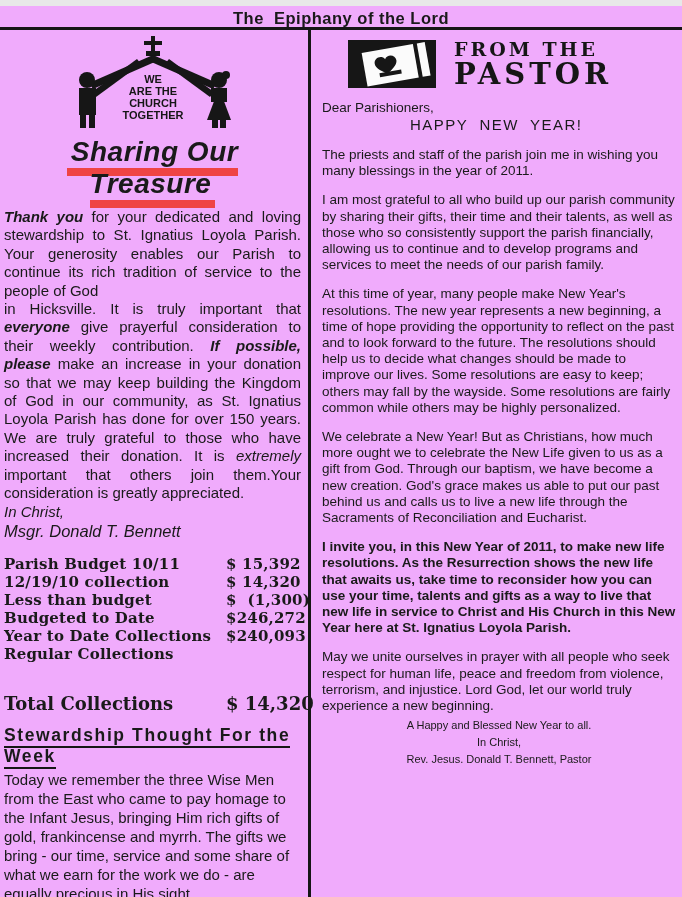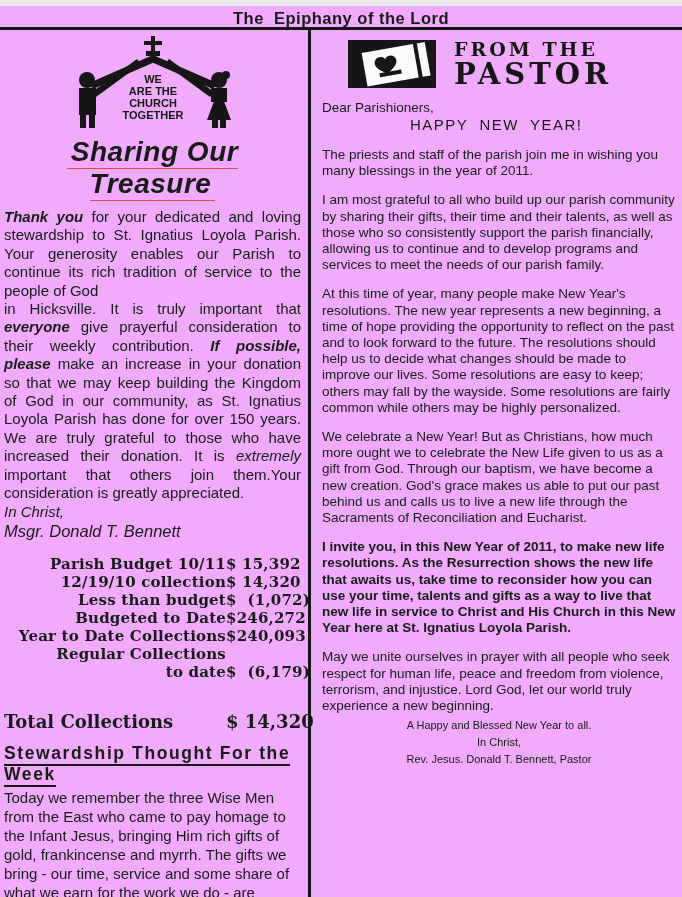--- a/index.html
+++ b/index.html
@@ -18,34 +18,34 @@
   
   .columns { display:flex; height:870px; }
   .col-left { width:308px; padding:4px 7px 0 4px; }
   .col-right { flex:1; border-left:3px solid #161616; padding:6px 6px 0 11px; }
 
   
   .clipart-wrap { text-align:center; margin:2px 0 0 0; }
   .sharing-heading { text-align:center; margin:4px 0 8px 0; }
   .sharing-heading span {
     font-size:28px; font-weight:bold; font-style:italic;
-    border-bottom:1px solid #ef4444; padding:0 4px 1px 4px; letter-spacing:0.5px;
+    border-bottom:8px solid #ef4444; padding:0 4px 1px 4px; letter-spacing:0.5px;
   }
   .intro { font-size:15px; line-height:18.4px; text-align:justify; }
   .rs-b { font-weight:bold; }
   .rs-i { font-style:italic; }
   .rs-u { }
   .closing-line { font-size:15px; font-style:italic; line-height:18px; }
   .signature-line { font-size:16.5px; font-style:italic; font-weight:normal; line-height:21px; }
 
   .budget {
     margin-top:13px; font-family:"DejaVu Serif", serif; font-weight:bold;
     font-size:15px; line-height:18px; letter-spacing:0.2px;
   }
-  .budget-row { display:flex;text-align:right; }
+  .budget-row { display:flex; }
   .budget-row.indent .b-label { padding-left:13px; }
   .b-label { width:222px; flex:none; white-space:pre; }
   .b-amount { white-space:pre; }
   .budget-total { display:flex; margin-top:30px; font-family:"DejaVu Serif", serif;
     font-weight:bold; font-size:18px; }
 
   .section-heading-left { margin-top:11px; }
   .section-heading-left span {
     font-size:17.5px; font-weight:bold; letter-spacing:1.6px;
     border-bottom:2px solid #161616; padding-bottom:1px;
@@ -130,37 +130,33 @@
           <div class="budget-row">
             <span class="b-label">Parish Budget 10/11</span>
             <span class="b-amount">$ 15,392</span>
           </div>
           <div class="budget-row">
             <span class="b-label">12/19/10 collection</span>
             <span class="b-amount">$ 14,320</span>
           </div>
           <div class="budget-row">
             <span class="b-label">Less than budget</span>
-            <span class="b-amount">$  (1,072)</span>
+            <span class="b-amount">$  (1,300)</span>
           </div>
           <div class="budget-row">
             <span class="b-label">Budgeted to Date</span>
             <span class="b-amount">$246,272</span>
           </div>
           <div class="budget-row">
             <span class="b-label">Year to Date Collections</span>
             <span class="b-amount">$240,093</span>
           </div>
           <div class="budget-row">
             <span class="b-label">Regular Collections</span>
             <span class="b-amount"></span>
-          </div>
-          <div class="budget-row indent">
-            <span class="b-label">to date</span>
-            <span class="b-amount">$  (6,179)</span>
           </div>
         </div>
       <div class="budget-total">
         <span class="b-label">Total Collections</span>
         <span class="b-amount">$ 14,320</span>
       </div>
 
       <div class="section-heading-left">
         <span>Stewardship Thought For the Week</span>
       </div>

